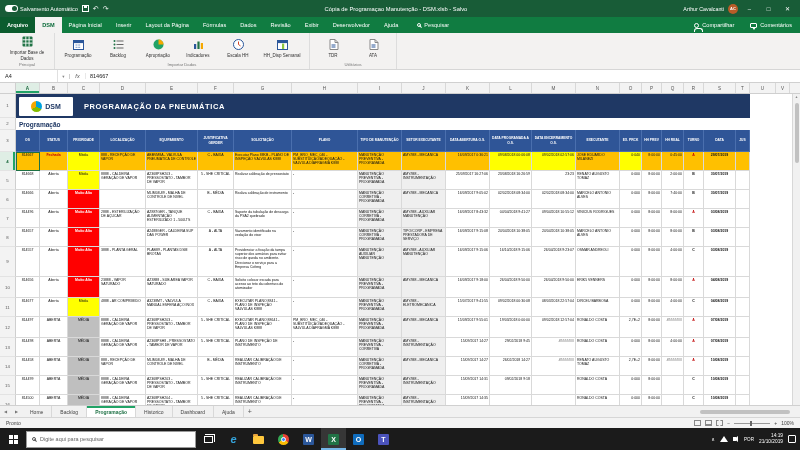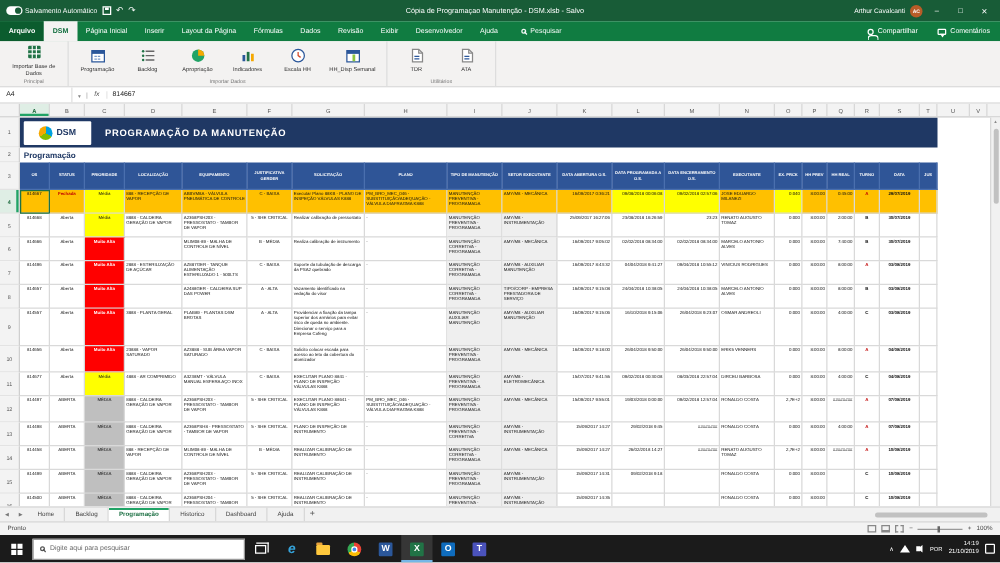--- a/index.html
+++ b/index.html
@@ -302,21 +302,21 @@
         <div class="col-letter" style="width: 14px;">V</div>
       </div>
     <div class="sheet-body" id="sheetBody">
         <div class="srow">
           <div class="gutter" style="height: 24px;">1</div>
           <div class="banner" style="height: 24px;">
             <div class="logo-box">
               <div class="logo-circle"></div>
               <div class="logo-text">DSM</div>
             </div>
-            <div class="banner-title">PROGRAMAÇÃO DA MANUTENÇÃO</div>
+            <div class="banner-title">PROGRAMAÇÃO DA PNEUMÁTICA</div>
           </div>
         </div>
         <div class="srow">
           <div class="gutter" style="height: 12px;">2</div>
           <div class="label-cell" style="height: 12px;">Programação</div>
         </div>
         <div class="srow">
           <div class="gutter" style="height: 22px;">3</div>
           <div class="hcell" style="width: 24px; height: 22px;">OS</div>
           <div class="hcell" style="width: 28px; height: 22px;">STATUS</div>

